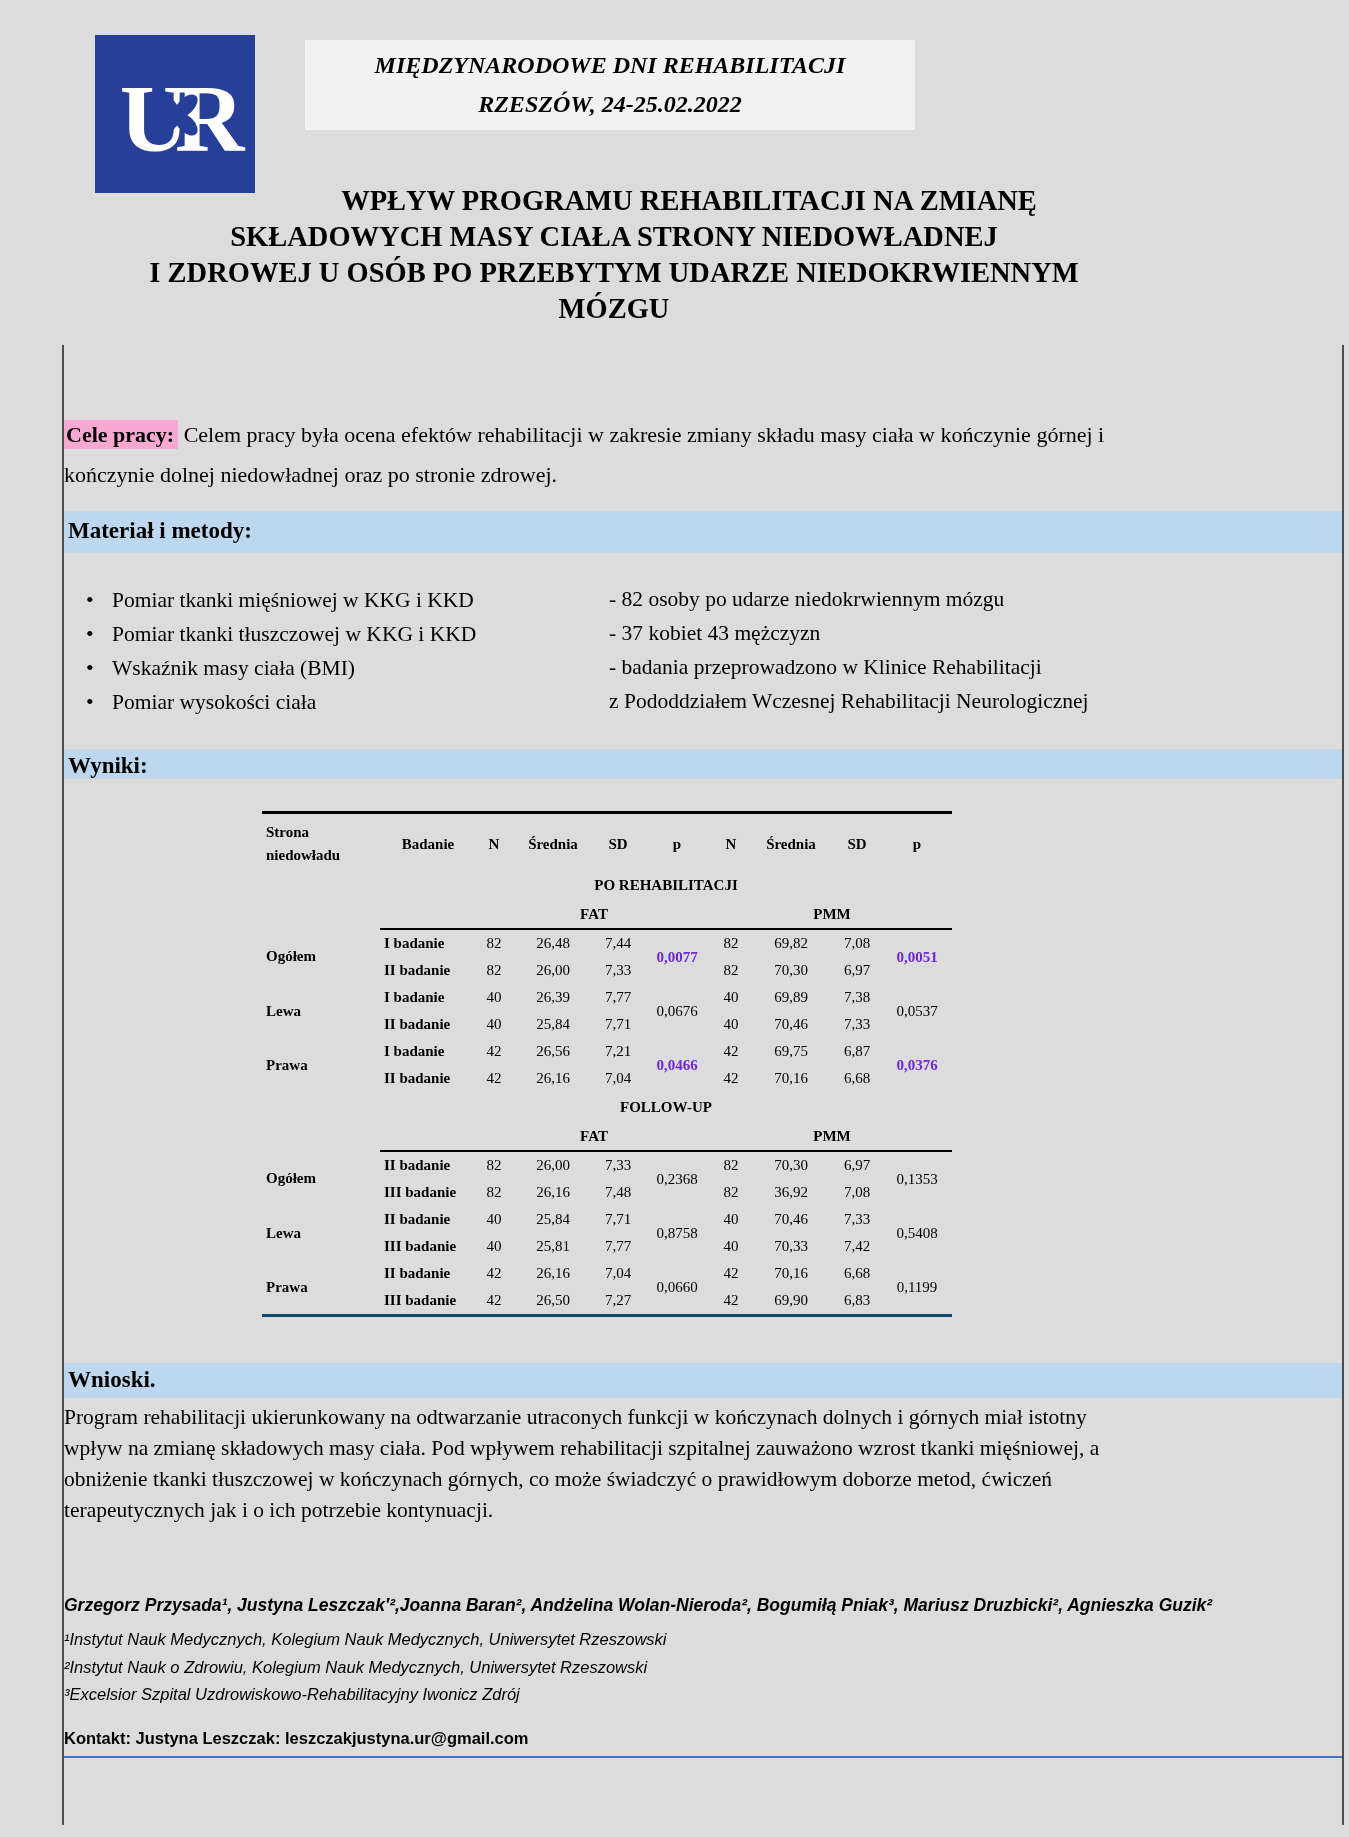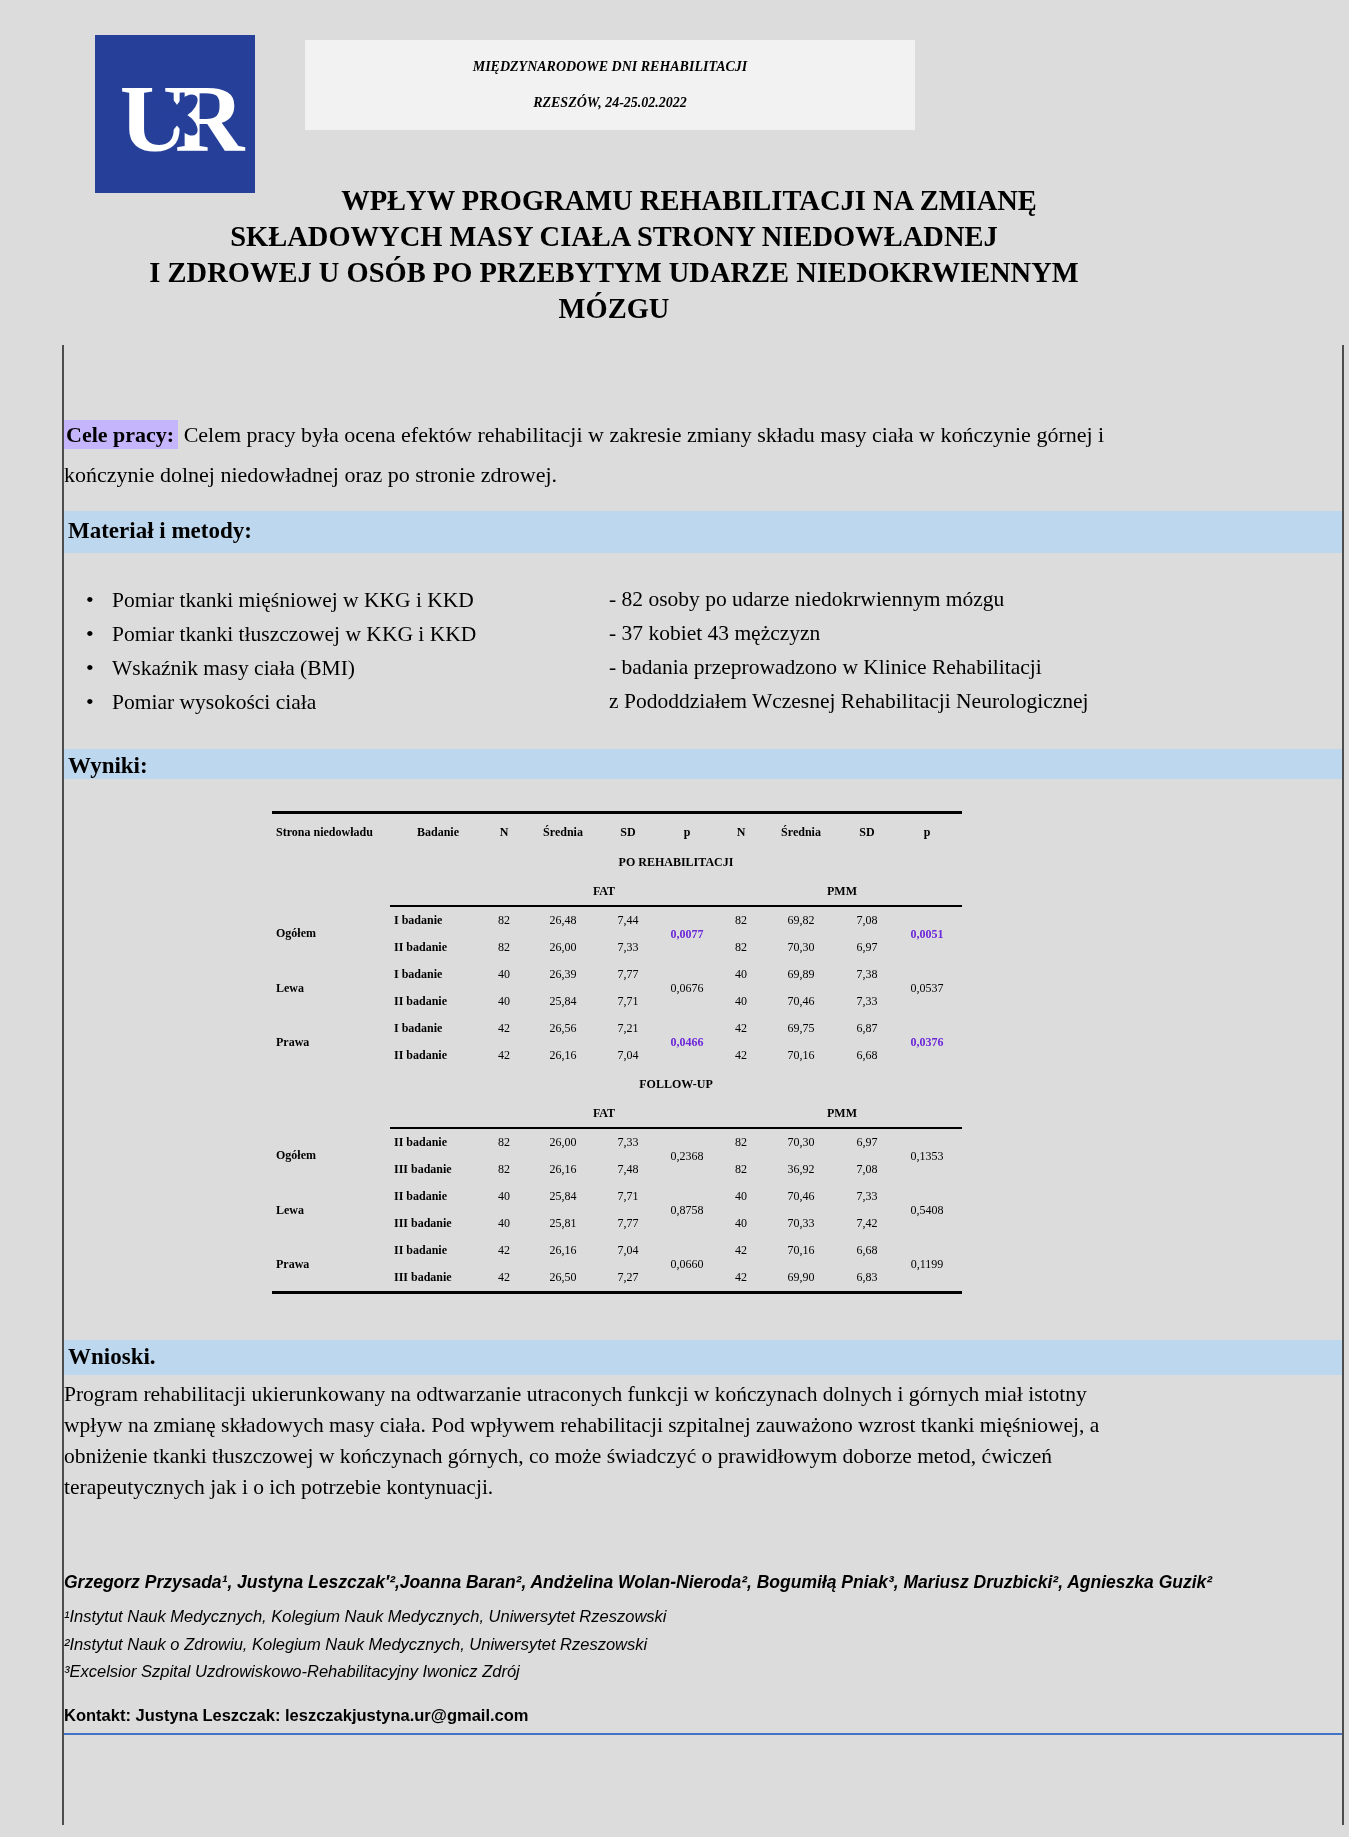--- a/index.html
+++ b/index.html
@@ -13,46 +13,46 @@
   .frame-left{left:62px;}
   .frame-right{left:1342px;}
   .content{position:absolute;left:64px;top:0;width:1278px;border-radius:23px;}
 
   
   .header-row{padding-top:35px;display:flex;align-items:flex-start;}
   .logo{margin-left:31px;width:160px;height:158px;background:#26409a;flex:0 0 auto;}
   .conf-banner{
     margin-left:50px;margin-top:5px;width:610px;height:90px;background:#f2f2f2;
     display:flex;flex-direction:column;justify-content:space-evenly;align-items:center;
-    font-weight:bold;font-style:italic;font-size:14px;
+    font-weight:bold;font-style:italic;font-size:24px;
   }
   
   .title{margin-top:-10px;width:1100px;text-align:center;font-weight:bold;font-size:28.5px;line-height:36px;}
   .title .l1{padding-left:150px;}
 
   
   .objectives{margin-top:88px;width:1078px;font-size:22px;line-height:40px;}
-  .hl{background:#c4b5fd;font-weight:bold;padding:2px 4px 2px 2px;}
+  .hl{background:#f9a8d4;font-weight:bold;padding:2px 4px 2px 2px;}
 
   
   .banner{background:#bdd7ee;font-weight:bold;font-size:23px;width:1278px;box-sizing:border-box;padding:7px 19px 9px 4px;}
   .banner.wyniki{margin-top:30px;padding:4px 4px 0 4px;}
   .banner.materialy{margin-top:16px;}
   .banner.wnioski{margin-top:46px;padding:4px 4px 5px 4px;}
 
   
   .methods{margin-top:30px;display:grid;grid-template-columns:545px 1fr;column-gap:0;
            font-size:21.5px;line-height:33px;width:1140px;}
   .bullet{padding-left:22px;}
   .bullet::before{content:"•";display:inline-block;width:26px;font-size:22px;}
 
   
   .tbl-wrap{margin-top:32px;margin-left:198px;}
-  .rtable{border-collapse:collapse;width:690px;font-size:12px;
-          border-top:3px solid #000;border-bottom:3px solid #000000;margin-left:10px;}
+  .rtable{border-collapse:collapse;width:690px;font-size:15px;
+          border-top:3px solid #000;border-bottom:3px solid #0c4a6e;}
   .rtable td{padding:0 4px;text-align:center;line-height:27px;vertical-align:middle;}
   .rtable tr.thr td{font-weight:bold;line-height:23px;padding-top:7px;padding-bottom:3px;}
   .rtable td.c-side{text-align:left;font-weight:bold;}
   .rtable td.bad{text-align:left;font-weight:bold;white-space:nowrap;}
   .rtable td.phase{font-weight:bold;line-height:30px;}
   .rtable td.meas{font-weight:bold;line-height:28px;}
   .rtable td.ul{border-bottom:2px solid #000;}
   .rtable td.pval{line-height:26px;}
   .rtable td.sig{color:#6d28d9;font-weight:bold;}
 

